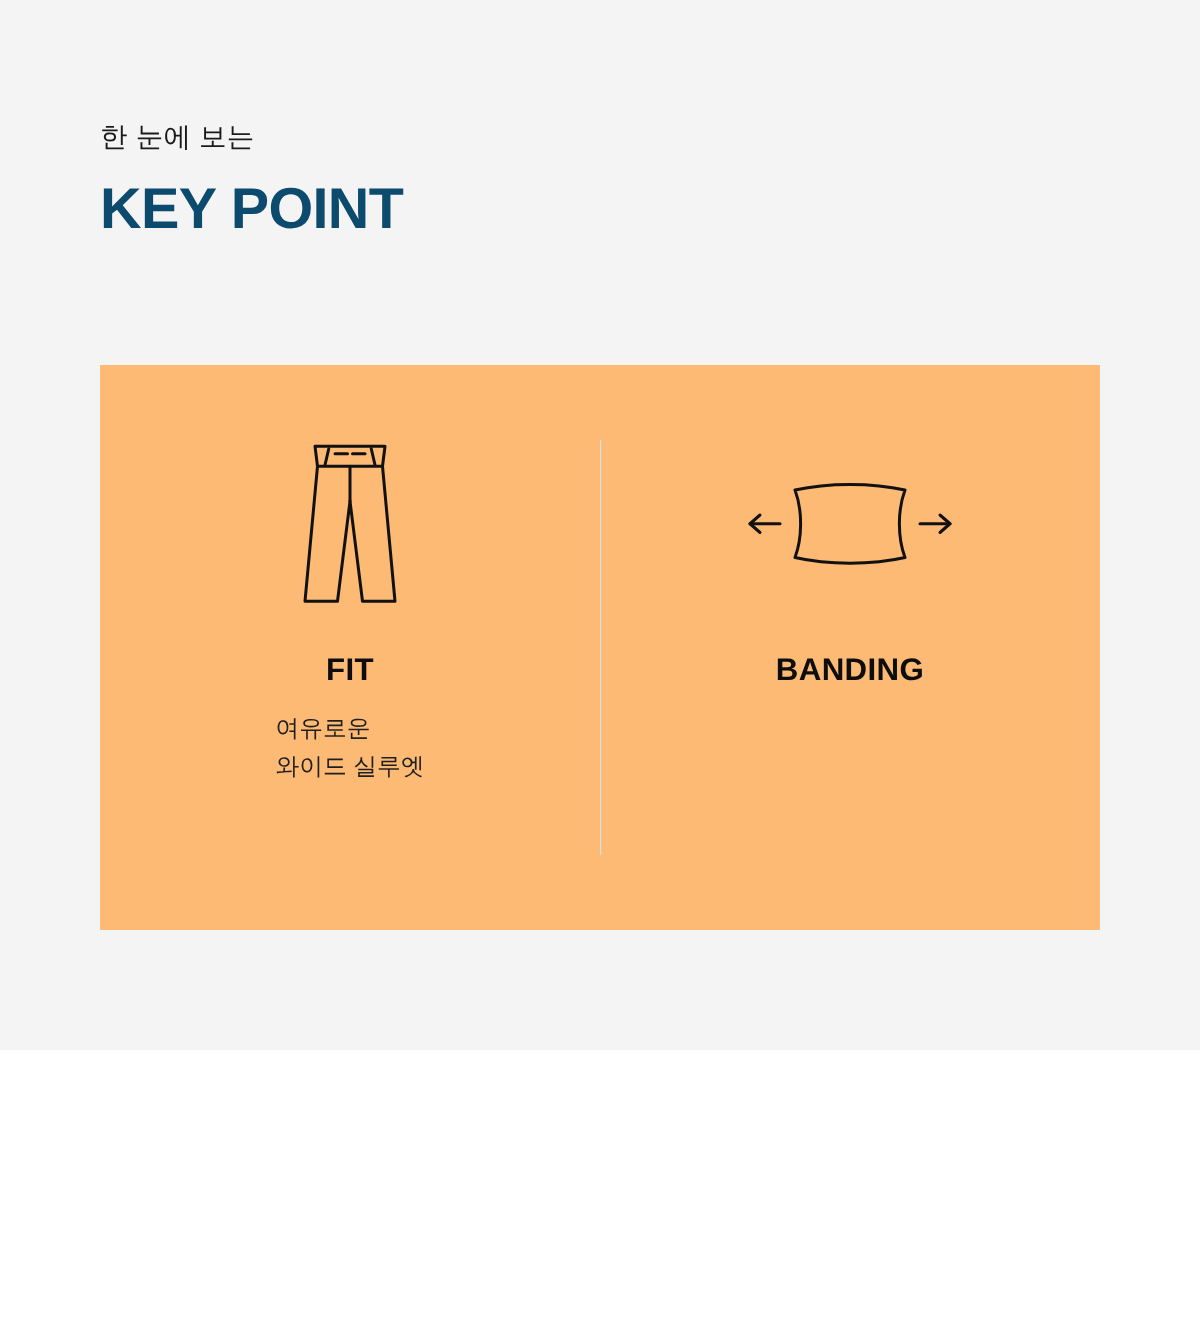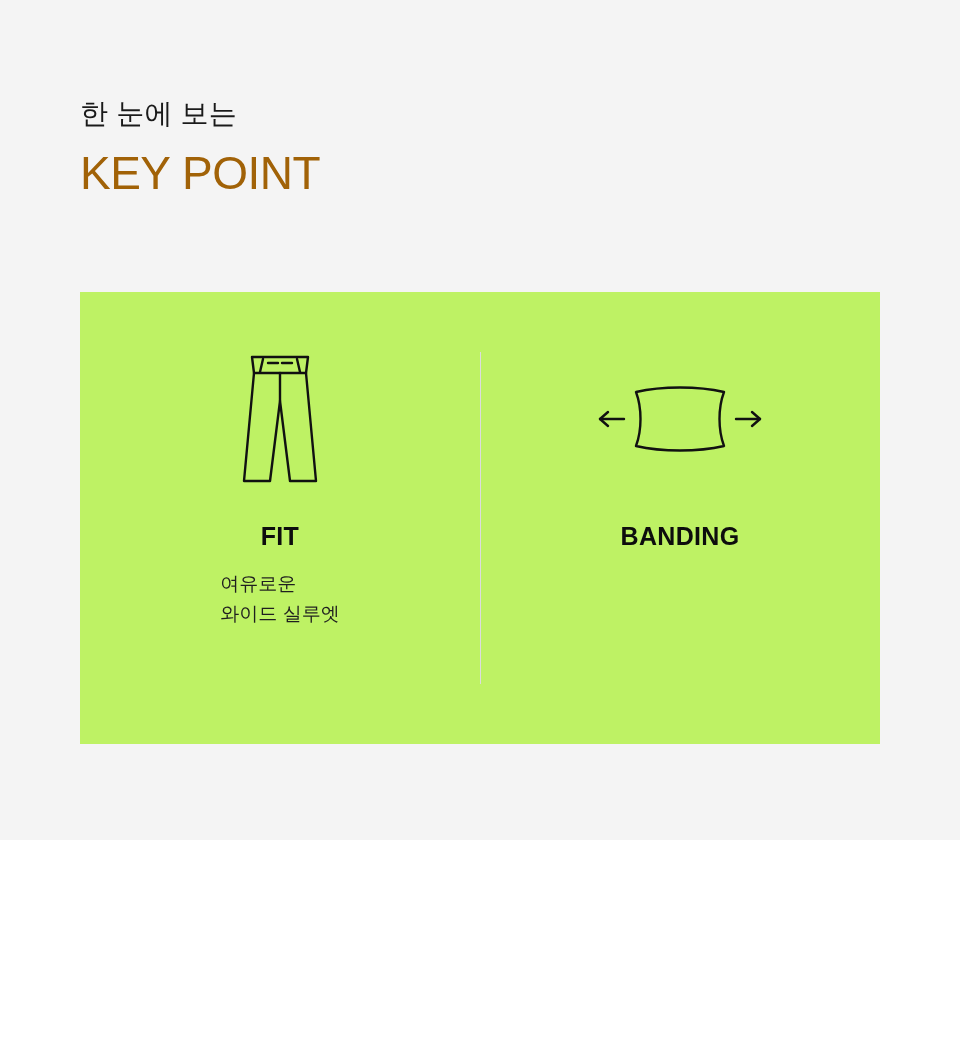--- a/index.html
+++ b/index.html
@@ -22,43 +22,43 @@
     background: #f4f4f4;
     position: relative;
   }
 
   .heading-block {
     position: absolute;
     left: 80px;
     top: 96px;
   }
   .heading-sub {
-    font-size: 28px;
+    font-size: 22px;
     font-weight: 400;
     color: #1a1a1a;
     letter-spacing: 0.2px;
     line-height: 1.3;
     margin: 0 0 18px 0;
   }
   .heading-main {
     font-size: 46px;
-    font-weight: 400;
+    font-weight: 700;
     letter-spacing: -0.5px;
-    color: #a16207;
+    color: #0c4a6e;
     line-height: 1;
     margin: 0;
   }
 
   .cards-panel {
     position: absolute;
     left: 80px;
     top: 292px;
     width: 800px;
     height: 452px;
-    background: #bef264;
+    background: #fdba74;
     display: flex;
     align-items: stretch;
   }
 
   .card {
     flex: 1 1 0;
     position: relative;
     display: flex;
     flex-direction: column;
     align-items: center;

